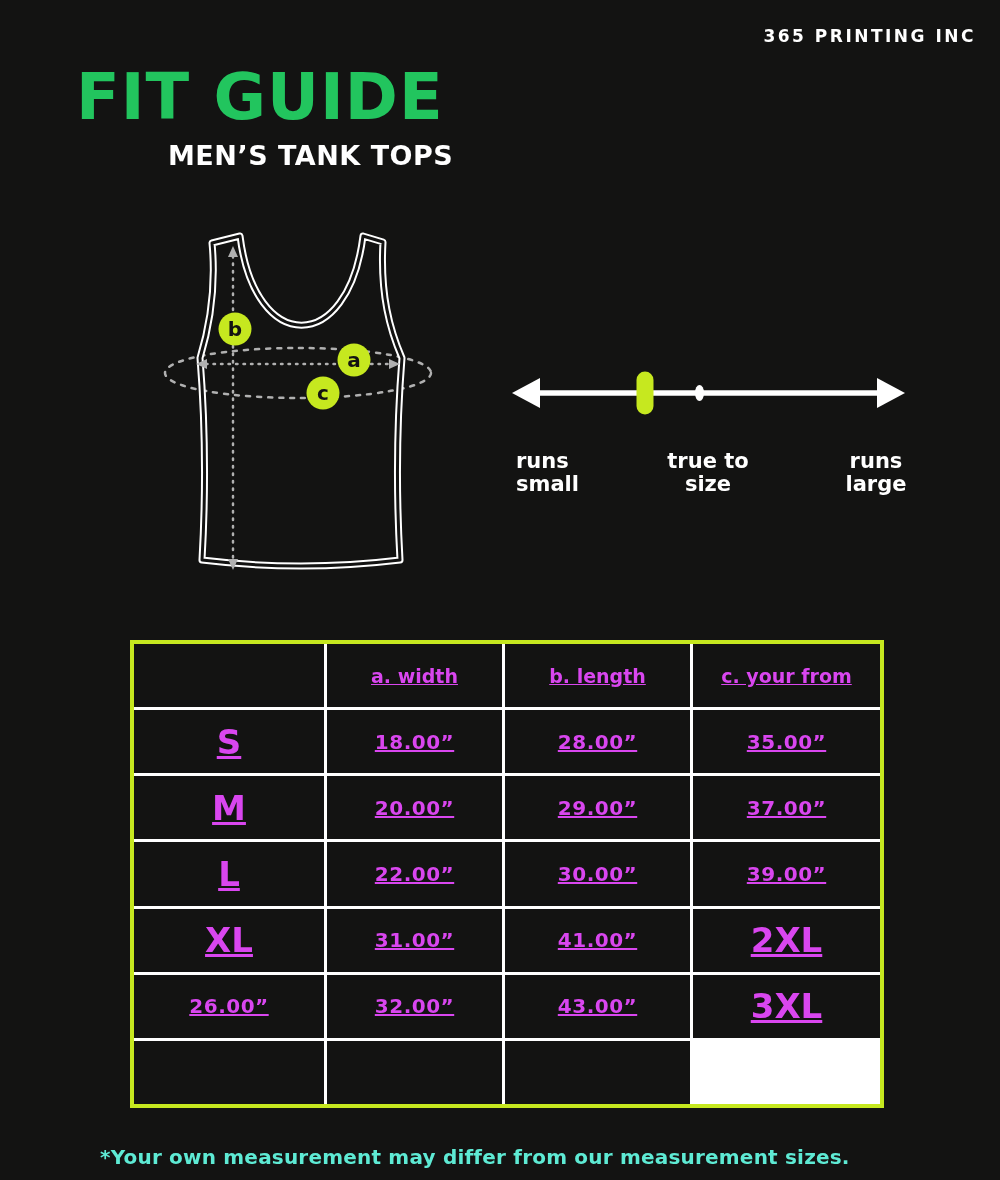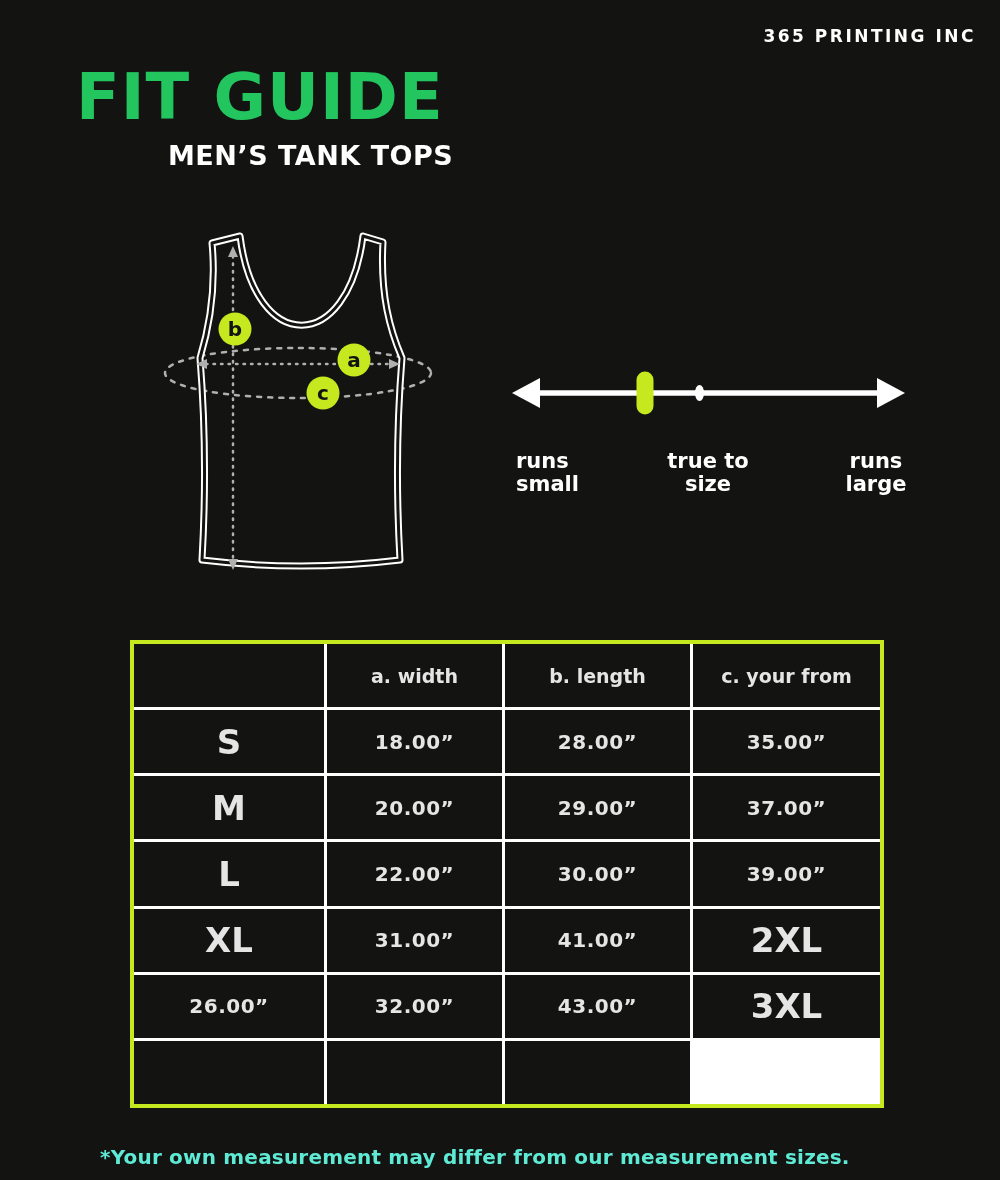--- a/index.html
+++ b/index.html
@@ -33,21 +33,21 @@
   .scale-label.right{left:338px;width:76px;text-align:center;}
   
   .size-table{
     position:absolute;left:130px;top:640px;width:754px;height:468px;
     box-sizing:border-box;border:4px solid #c6e81f;background:#fff;
     display:grid;grid-template-columns:190px 175px 185px 1fr;
     grid-template-rows:repeat(7,1fr);gap:3px;
   }
   .cell{
     background:#131312;display:flex;align-items:center;justify-content:center;
-    color:#e5e5e5;font-weight:bold;
+    color:#d946ef;font-weight:bold;text-decoration:underline;
   }
   .cell.head{font-size:19px;}
   .cell.size{font-size:34px;}
   .cell.val{font-size:20px;letter-spacing:0.5px;}
   
   .footnote{
     position:absolute;left:100px;top:1114px;width:814px;text-align:left;
     font-size:20px;font-weight:bold;color:#5eead4;letter-spacing:0.2px;margin-top:31px;
   }
 </style>

